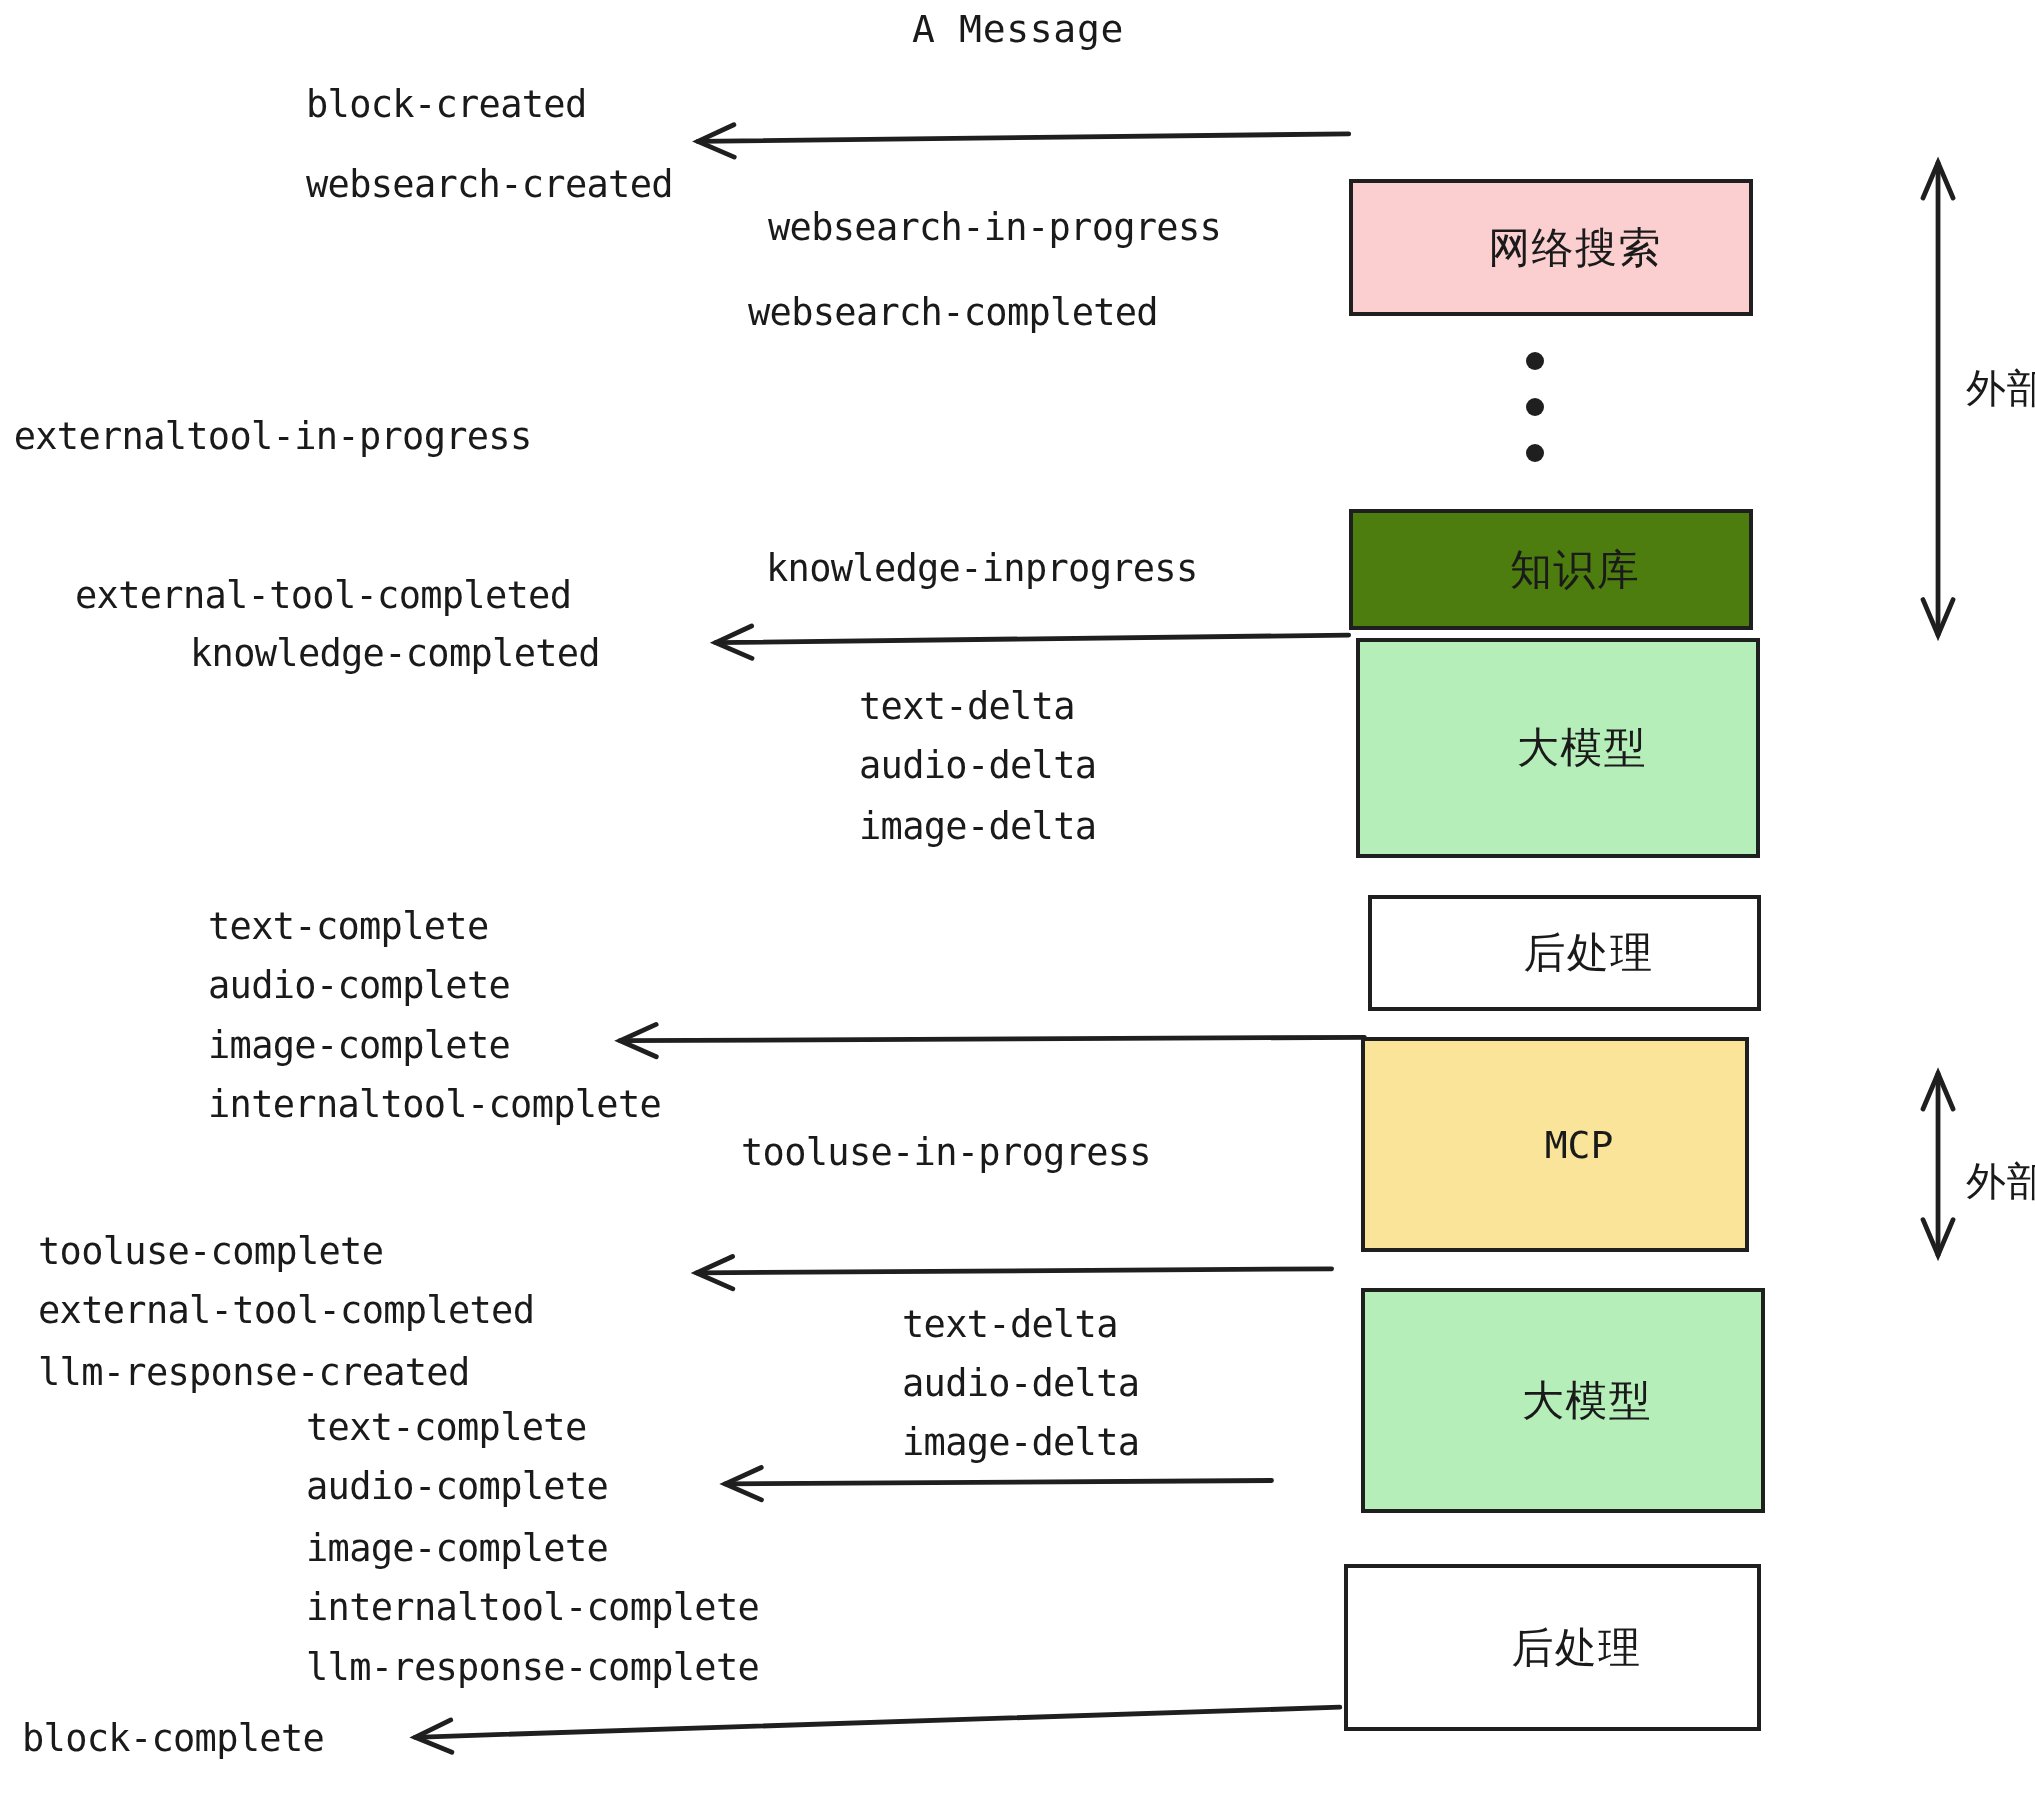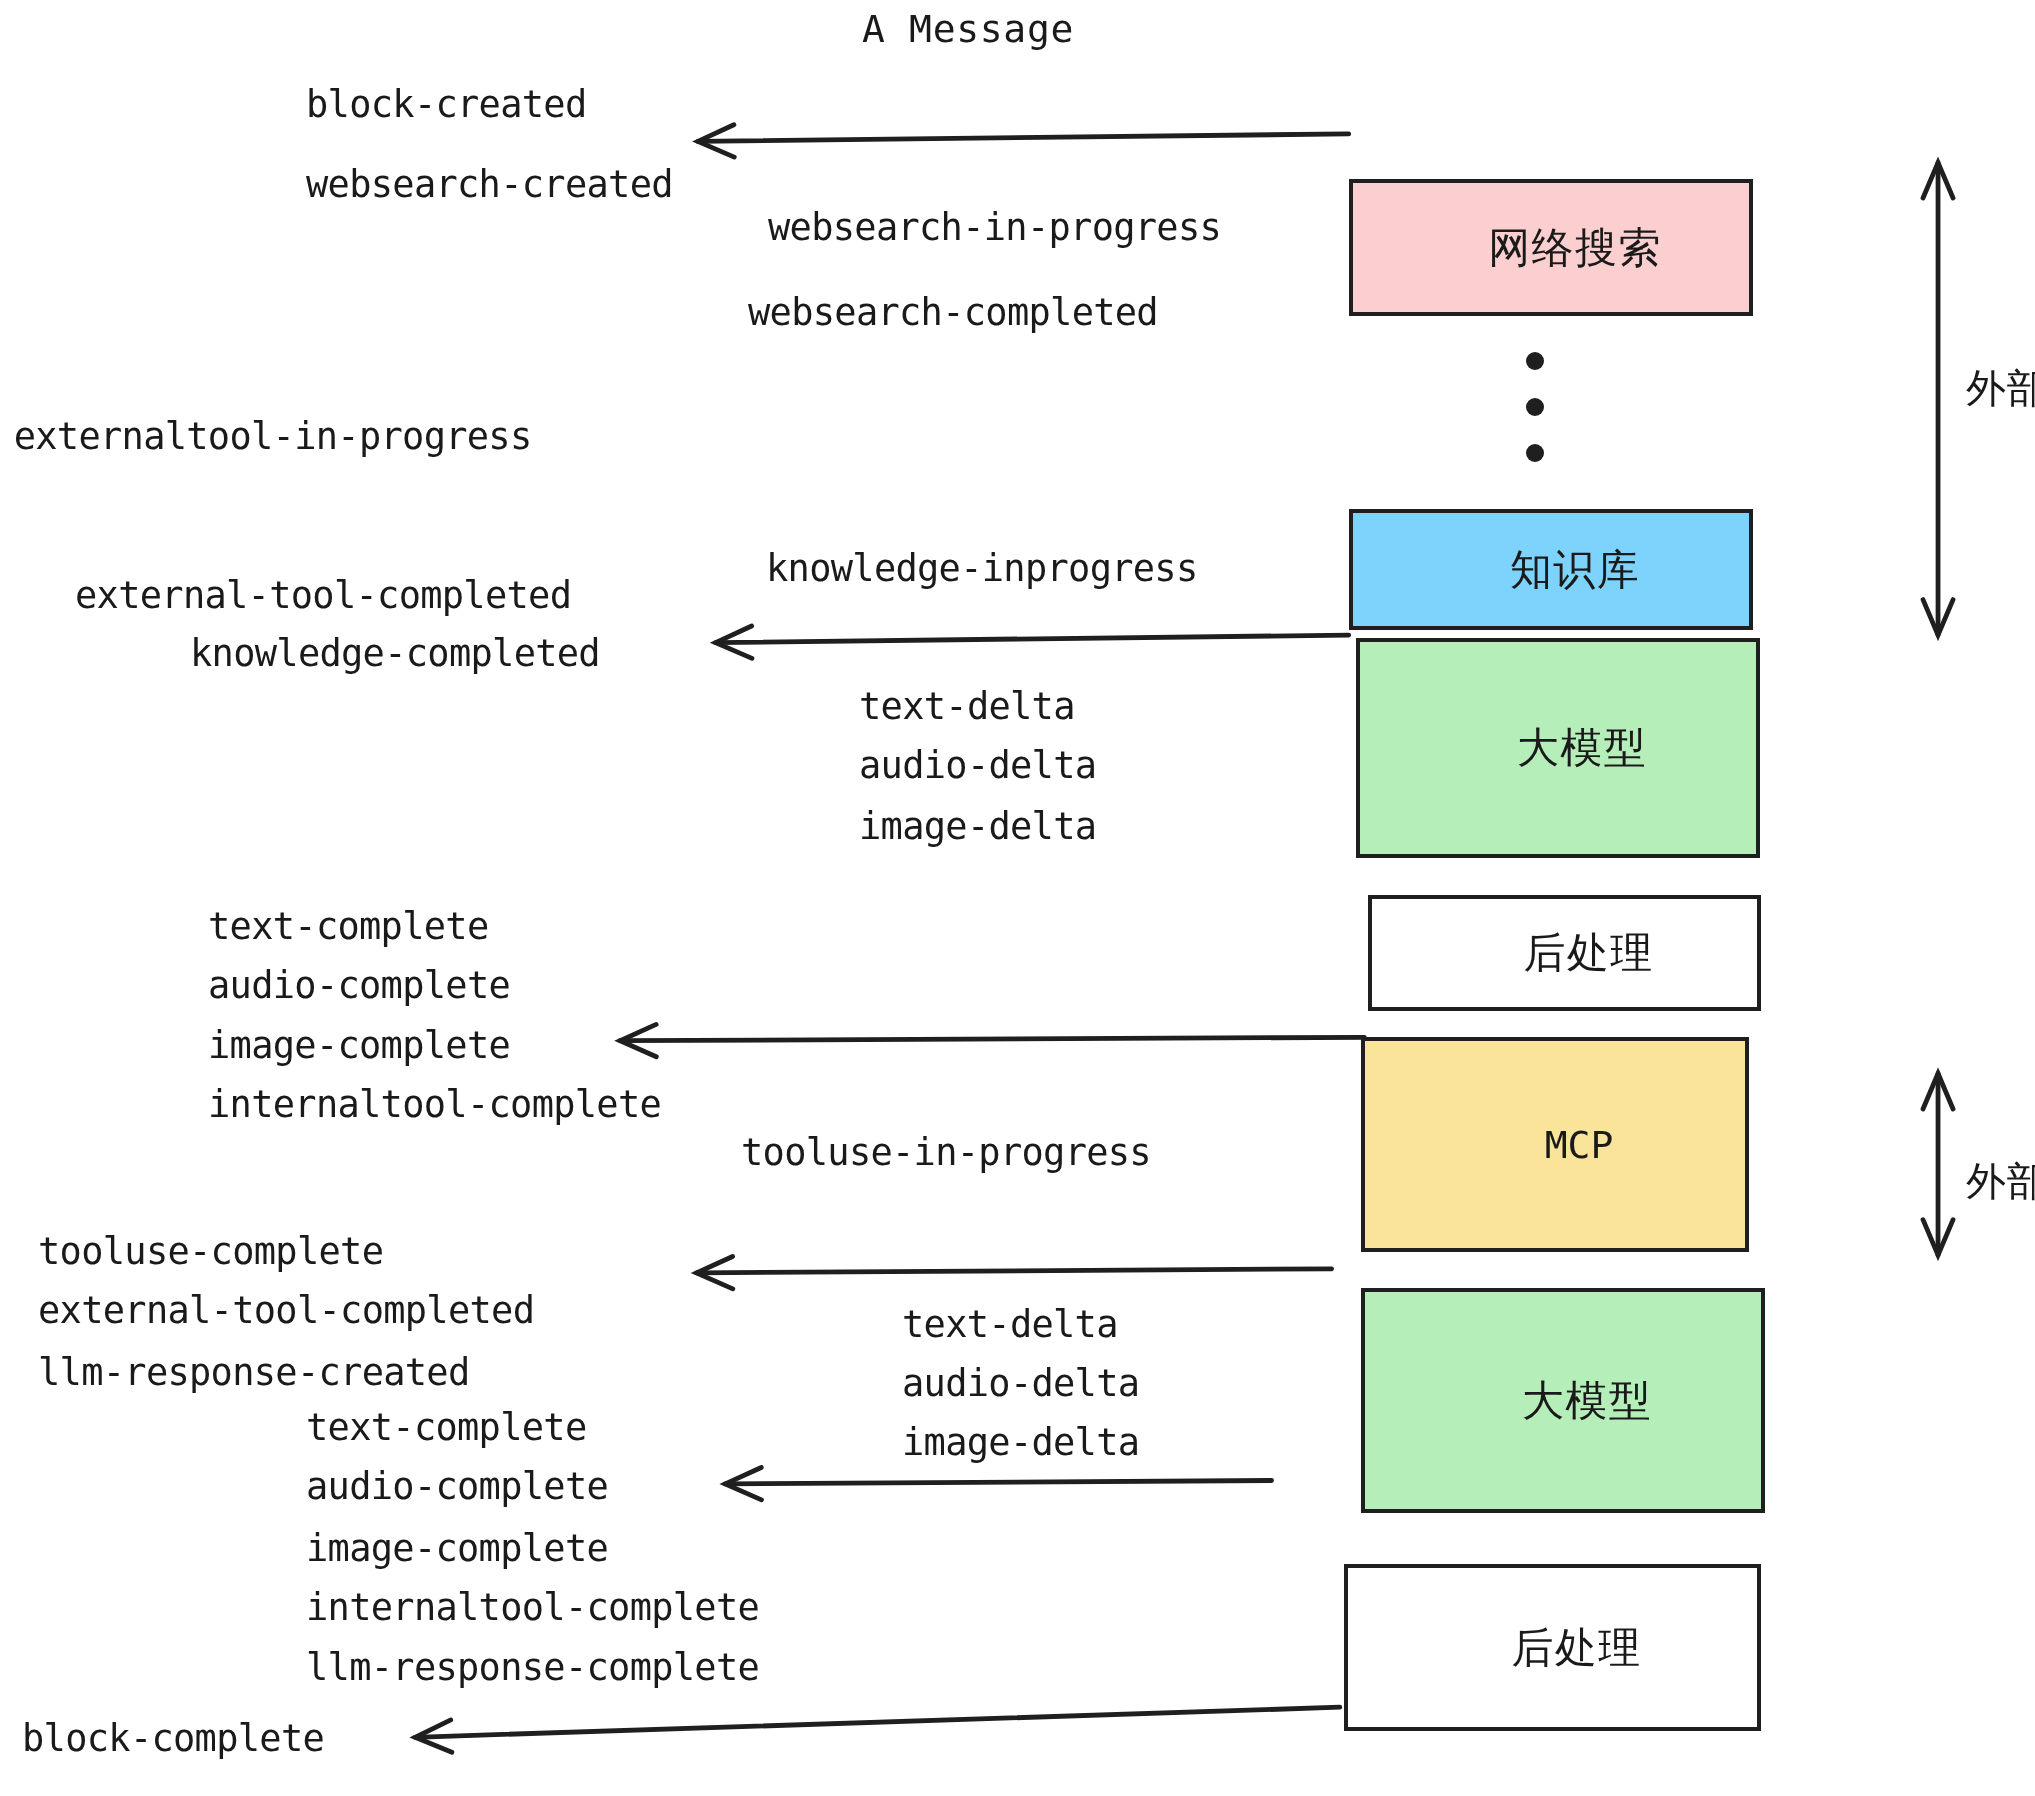--- a/index.html
+++ b/index.html
@@ -15,21 +15,21 @@
     position:absolute;
     color:#1a1a1a;
     font-family:"DejaVu Sans Mono","Liberation Mono",monospace;
     font-size:37px;
     letter-spacing:-0.7px;
     white-space:nowrap;
     line-height:1;
   }
   .title{
     position:absolute;
-    left:968px;top:6.8px;
+    left:1018px;top:6.8px;
     transform:translateX(-50%);
     font-family:"DejaVu Sans Mono","Liberation Mono",monospace;
     font-size:38px;
     color:#1a1a1a;
     letter-spacing:0.7px;
     white-space:nowrap;
   }
   .box{
     position:absolute;
     border:4.1px solid #1f1f1f;
@@ -100,21 +100,21 @@
         <g>
           <line x1="2838" y1="1572" x2="2838" y2="1838"></line>
           <polyline points="2816,1624 2838,1572 2860,1624"></polyline>
           <polyline points="2816,1786 2838,1838 2860,1786"></polyline>
         </g>
       </g>
   </svg>
 
   <div id="boxes-host">
       <div class="box" style="left: 1349px; top: 179px; width: 404px; height: 137px; background: rgb(251, 207, 207);">网络搜索</div>
-      <div class="box" style="left: 1349px; top: 509px; width: 404px; height: 121px; background: #7dd3fc;">知识库</div>
+      <div class="box" style="left: 1349px; top: 509px; width: 404px; height: 121px; background: #4d7c0f;">知识库</div>
       <div class="box" style="left: 1356px; top: 638px; width: 404px; height: 220px; background: rgb(182, 238, 186);">大模型</div>
       <div class="box" style="left: 1368px; top: 895px; width: 393px; height: 116px; background: rgb(255, 255, 255);">后处理</div>
       <div class="box mono" style="left: 1361px; top: 1037px; width: 388px; height: 215px; background: rgb(250, 228, 154);">MCP</div>
       <div class="box" style="left: 1361px; top: 1288px; width: 404px; height: 225px; background: rgb(182, 238, 186);">大模型</div>
       <div class="box" style="left: 1344px; top: 1564px; width: 417px; height: 167px; background: rgb(255, 255, 255);">后处理</div>
     </div>
   <div id="dots-host">
       <div class="dot" style="left: 1526px; top: 352px;"></div>
       <div class="dot" style="left: 1526px; top: 398px;"></div>
       <div class="dot" style="left: 1526px; top: 444px;"></div>

